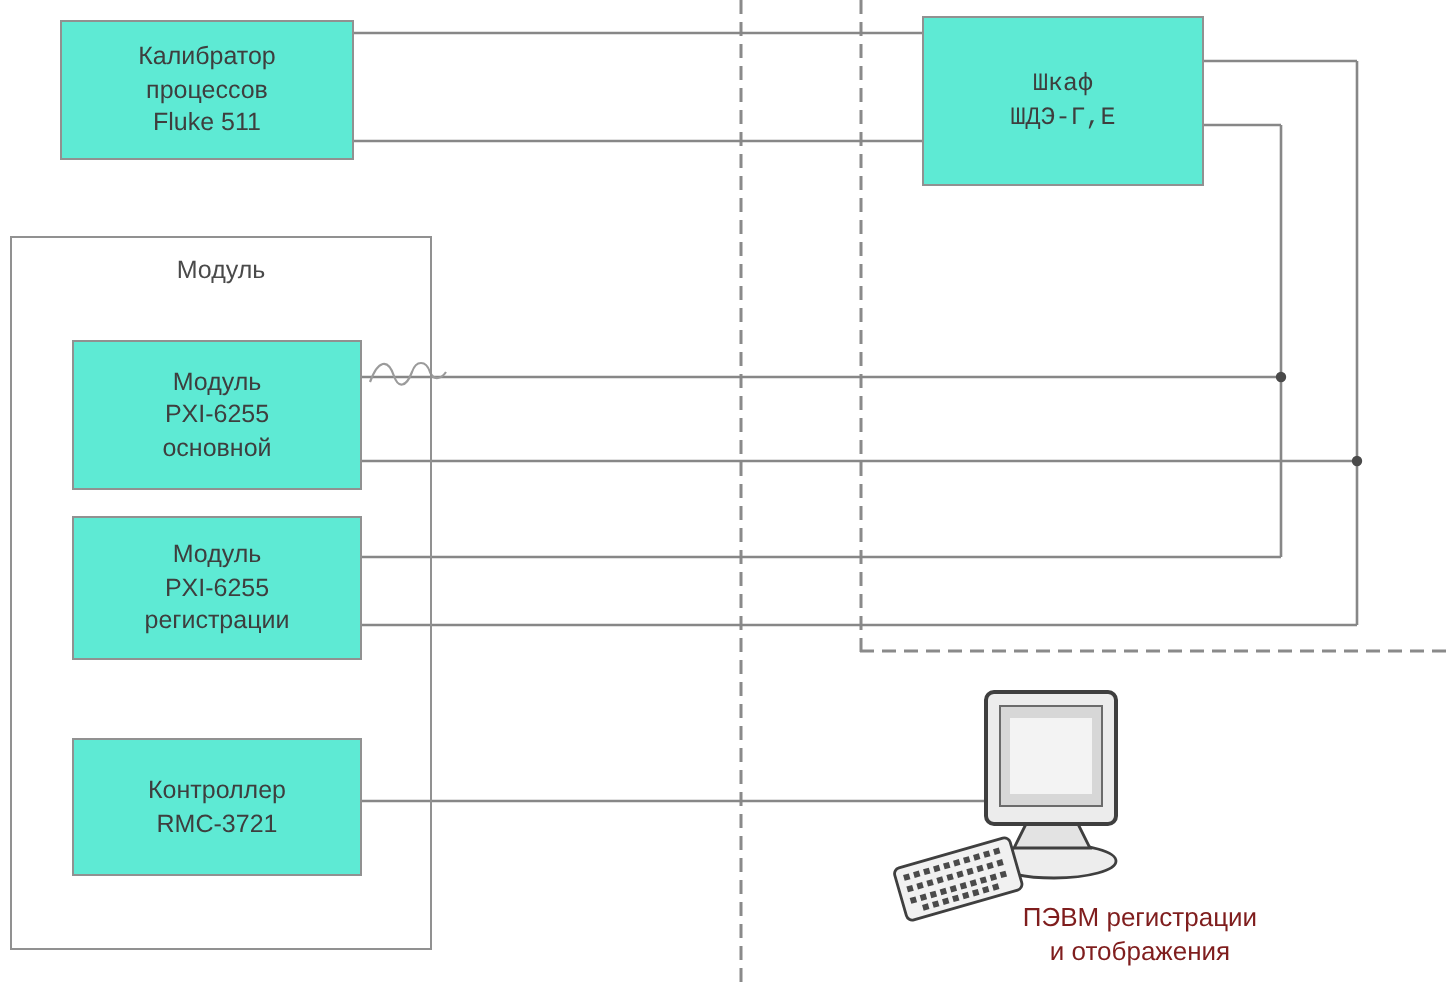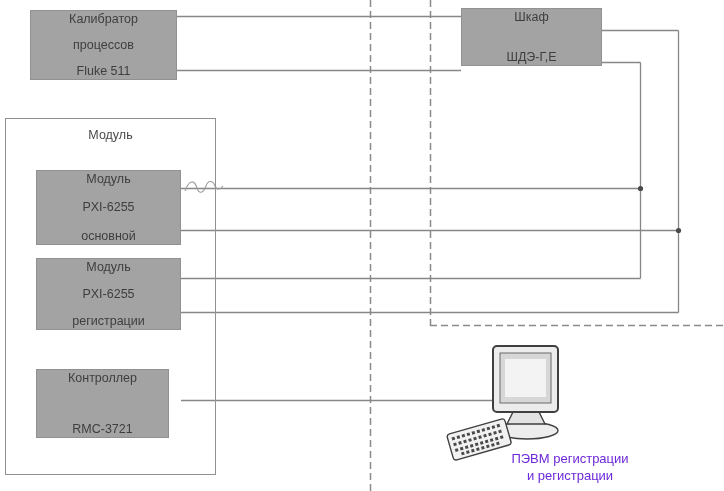--- a/index.html
+++ b/index.html
@@ -6,33 +6,33 @@
   .stage{
     position:relative;width:724px;height:491px;background:#ffffff;
     font-family:"Liberation Sans","DejaVu Sans",sans-serif;overflow:hidden;
   }
   svg.layer{position:absolute;left:0;top:0;}
   .wire{stroke:#878787;stroke-width:1.3;fill:none;}
   .dash{stroke:#8a8a8a;stroke-width:1.5;fill:none;stroke-dasharray:7 4;}
   .dot{fill:#4a4a4a;stroke:none;}
   .scribble{stroke:#9b9b9b;stroke-width:1.1;fill:none;}
   .box{
-    position:absolute;box-sizing:border-box;border:1px solid #919191;background:#a3a3a3;
-    display:flex;flex-direction:column;align-items:center;justify-content:space-between;
+    position:absolute;box-sizing:border-box;border:1px solid #919191;background:#5eead4;
+    display:flex;flex-direction:column;align-items:center;justify-content:center;
     text-align:center;font-size:12.5px;line-height:16.5px;color:#3e3e3e;
   }
   .b-fluke{left:30px;top:10px;width:147px;height:70px;}
-  .b-cabinet{left:461px;top:8px;width:141px;height:58px;}
+  .b-cabinet{left:461px;top:8px;width:141px;height:85px;font-family:Liberation Mono, monospace;}
   .b-rack{left:5px;top:118px;width:211px;height:357px;background:transparent;justify-content:flex-start;padding-top:8px;color:#4a4a4a;z-index:1;}
   .b-main{left:36px;top:170px;width:145px;height:75px;z-index:2;}
   .b-backup{left:36px;top:258px;width:145px;height:72px;z-index:2;}
-  .b-ctrl{left:36px;top:369px;width:133px;height:69px;z-index:2;}
+  .b-ctrl{left:36px;top:369px;width:145px;height:69px;z-index:2;}
   .pc-caption{
     position:absolute;left:470px;top:451px;width:200px;text-align:center;
-    font-size:13px;line-height:16.5px;color:#6d28d9;
+    font-size:13px;line-height:16.5px;color:#7f1d1d;
   }
   .pc-caption span{display:block;}
   .mono-frame{fill:#ececec;stroke:#3f3f3f;stroke-width:2;}
   .mono-screen{fill:#d7d7d7;stroke:#6b6b6b;stroke-width:1;}
   .mono-glare{fill:#f3f3f3;stroke:none;}
   .mono-stand{fill:#e3e3e3;stroke:#3f3f3f;stroke-width:1.4;}
   .mono-base{fill:#ededed;stroke:#3f3f3f;stroke-width:1.4;}
   .kb-body{fill:#f1f1f1;stroke:#3f3f3f;stroke-width:1.4;}
   .kb-keys{stroke:#4a4a4a;stroke-width:3;stroke-dasharray:3 2.2;fill:none;}
 </style>
@@ -110,16 +110,16 @@
     <span>регистрации</span>
   </div>
 
   <div class="box b-ctrl">
     <span>Контроллер</span>
     <span>RMC-3721</span>
   </div>
 
   <div class="pc-caption">
     <span>ПЭВМ регистрации</span>
-    <span>и регистрации</span>
+    <span>и отображения</span>
   </div>
 
 </div>
 
 </body></html>

